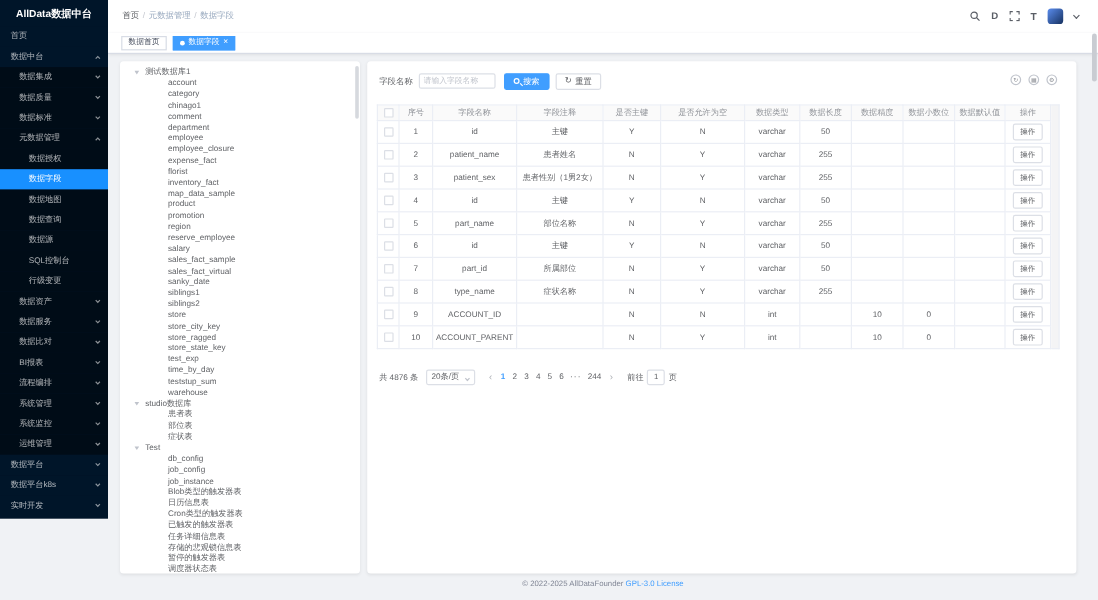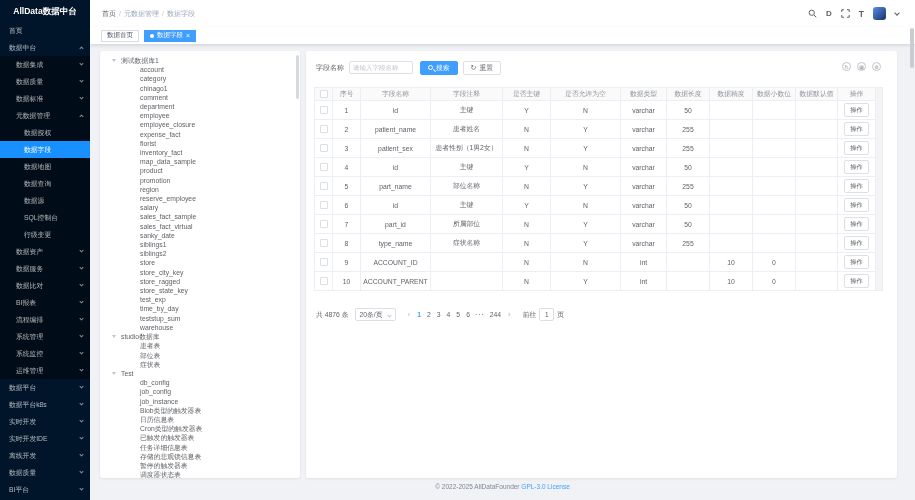--- a/index.html
+++ b/index.html
@@ -1,20 +1,20 @@
 <!DOCTYPE html>
 <html><head>
 <meta charset="utf-8">
 <style>
   * { box-sizing:border-box; margin:0; padding:0; }
   body { margin:0; font-family:"Liberation Sans","DejaVu Sans",sans-serif; }
   #app { position:relative; width:915px; height:500px; background:#f0f2f5; overflow:hidden; }
 
   
-  #sidebar { position:absolute; left:0; top:0; width:90px; height:500px; background:#001529; overflow:hidden; z-index:5; }
+  #sidebar { position:absolute; left:0; top:0; width:90px; height:432px; background:#001529; overflow:hidden; z-index:5; }
   .logo { height:22px; line-height:22px; text-align:center; color:#fff; font-size:8.5px; font-weight:bold; white-space:nowrap; }
   .menu-item { position:relative; height:17px; line-height:17px; font-size:6.8px; color:rgba(255,255,255,.68); white-space:nowrap; cursor:pointer; }
   .menu-item.l1 { padding-left:9px; background:#001529; }
   .menu-item.l2 { padding-left:16px; background:#000c17; }
   .menu-item.l3 { padding-left:24px; background:#000c17; }
   .menu-item.active { background:#1890ff; color:#fff; }
   .caret { position:absolute; right:7px; top:6px; width:3px; height:3px; border-right:1px solid rgba(255,255,255,.55); border-bottom:1px solid rgba(255,255,255,.55); transform:rotate(45deg); }
   .caret.up { transform:rotate(-135deg); top:8px; }
 
   

